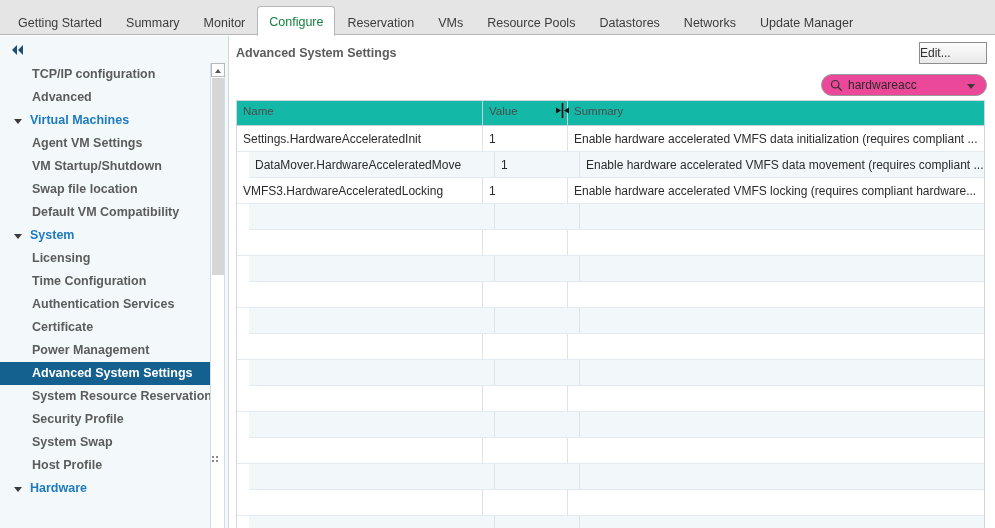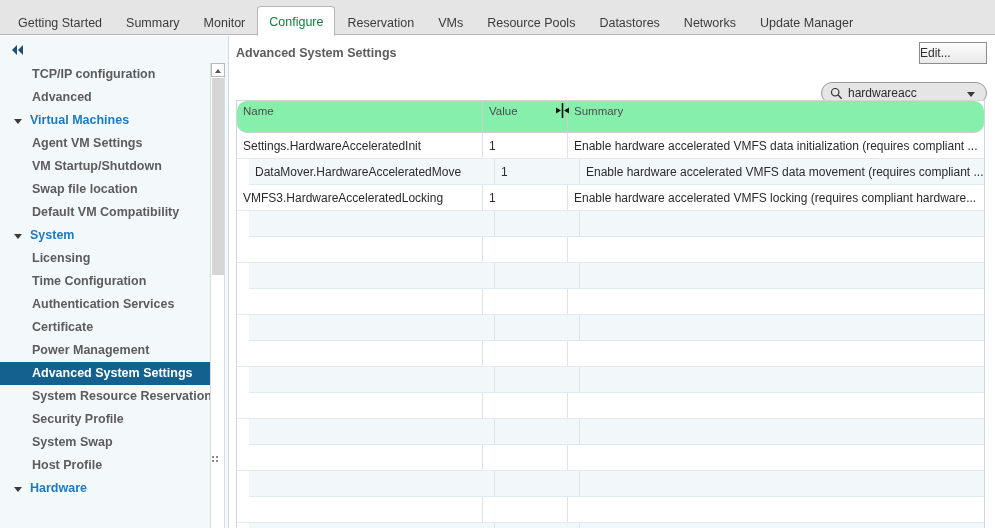--- a/index.html
+++ b/index.html
@@ -156,25 +156,24 @@
     border: 1px solid #8d8d8d;
     font-size: 12px;
     color: #2f2f2f;
     cursor: pointer;
     font-family: "Liberation Sans", sans-serif;
     line-height: 20px;
   }
   .searchbox {
     position: absolute; right: 8px; top: 38px;
     width: 166px; height: 22px;
-    background: #e5e5e5;
+    background: #ec4899;
     border: 1px solid #9a9a9a;
     border-radius: 11px;
     cursor: text;
-    margin-top: 8px;
   }
   .searchbox .mag {
     position: absolute; left: 8px; top: 4px;
     width: 13px; height: 13px;
   }
   .searchbox .sval {
     position: absolute; left: 26px; top: 0;
     height: 20px; line-height: 20px;
     font-size: 12px; color: #2b2b2b;
   }
@@ -191,24 +190,23 @@
   .grid {
     position: absolute; left: 6px; top: 64px;
     width: 749px; height: 428px;
     border: 1px solid #d0d7dc;
     border-bottom: none;
     overflow: hidden;
     background: #ffffff;
   }
   .grid-head {
     display: flex;
-    height: 32px;
-    background: #86efac;
+    height: 25px;
+    background: #14b8a6;
     border-bottom: 1px solid #c8d0d6;
-    border-radius: 10px;
   }
   .gh {
     font-size: 11.5px;
     color: #4c4c4c;
     line-height: 21px;
     padding-left: 6px;
     border-right: 1px solid #c8d0d6;
     overflow: hidden;
     white-space: nowrap;
     cursor: pointer;

